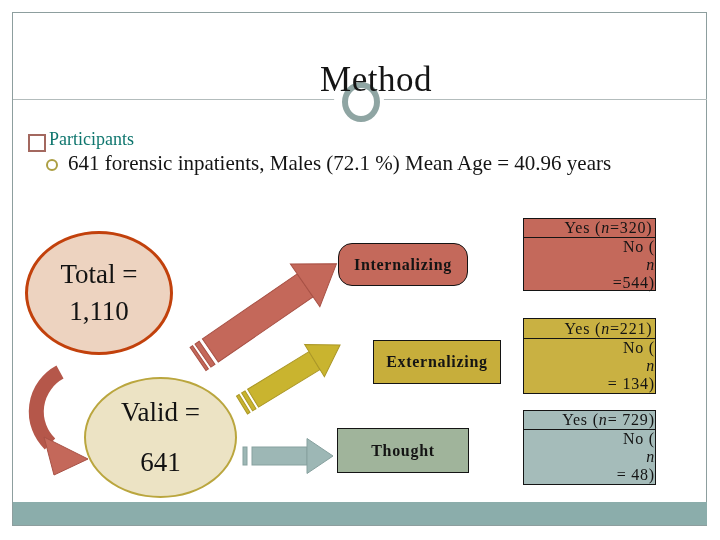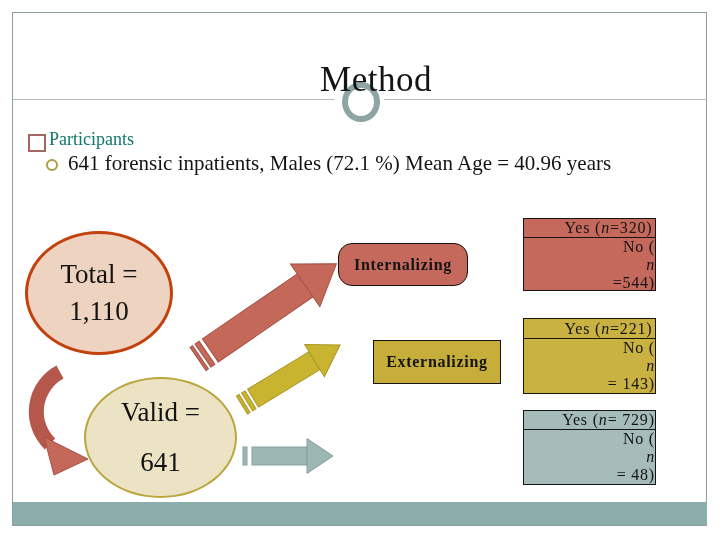--- a/index.html
+++ b/index.html
@@ -86,20 +86,21 @@
     <div>Total =</div>
     <div>1,110</div>
   </div>
   <div class="ellipse valid">
     <div>Valid =</div>
     <div>641</div>
   </div>
 
   <div class="catbox internalizing">Internalizing</div>
   <div class="catbox externalizing">Externalizing</div>
+  <div class="catbox thought">Thought</div>
 
   <div class="yntable red">
     <div class="yncell">
       <span>Yes (</span>
         <i>n</i>
         <span> =320)</span>
     </div>
     <div class="yncell">
       <span>No (</span>
         <i>n</i>
@@ -109,21 +110,21 @@
 
   <div class="yntable gold">
     <div class="yncell">
       <span>Yes (</span>
         <i>n</i>
         <span> =221)</span>
     </div>
     <div class="yncell">
       <span>No (</span>
         <i>n</i>
-        <span> = 143)</span>
+        <span> = 134)</span>
     </div>
   </div>
 
   <div class="yntable teal">
     <div class="yncell">
       <span>Yes (</span>
         <i>n</i>
         <span> = 729)</span>
     </div>
     <div class="yncell">

